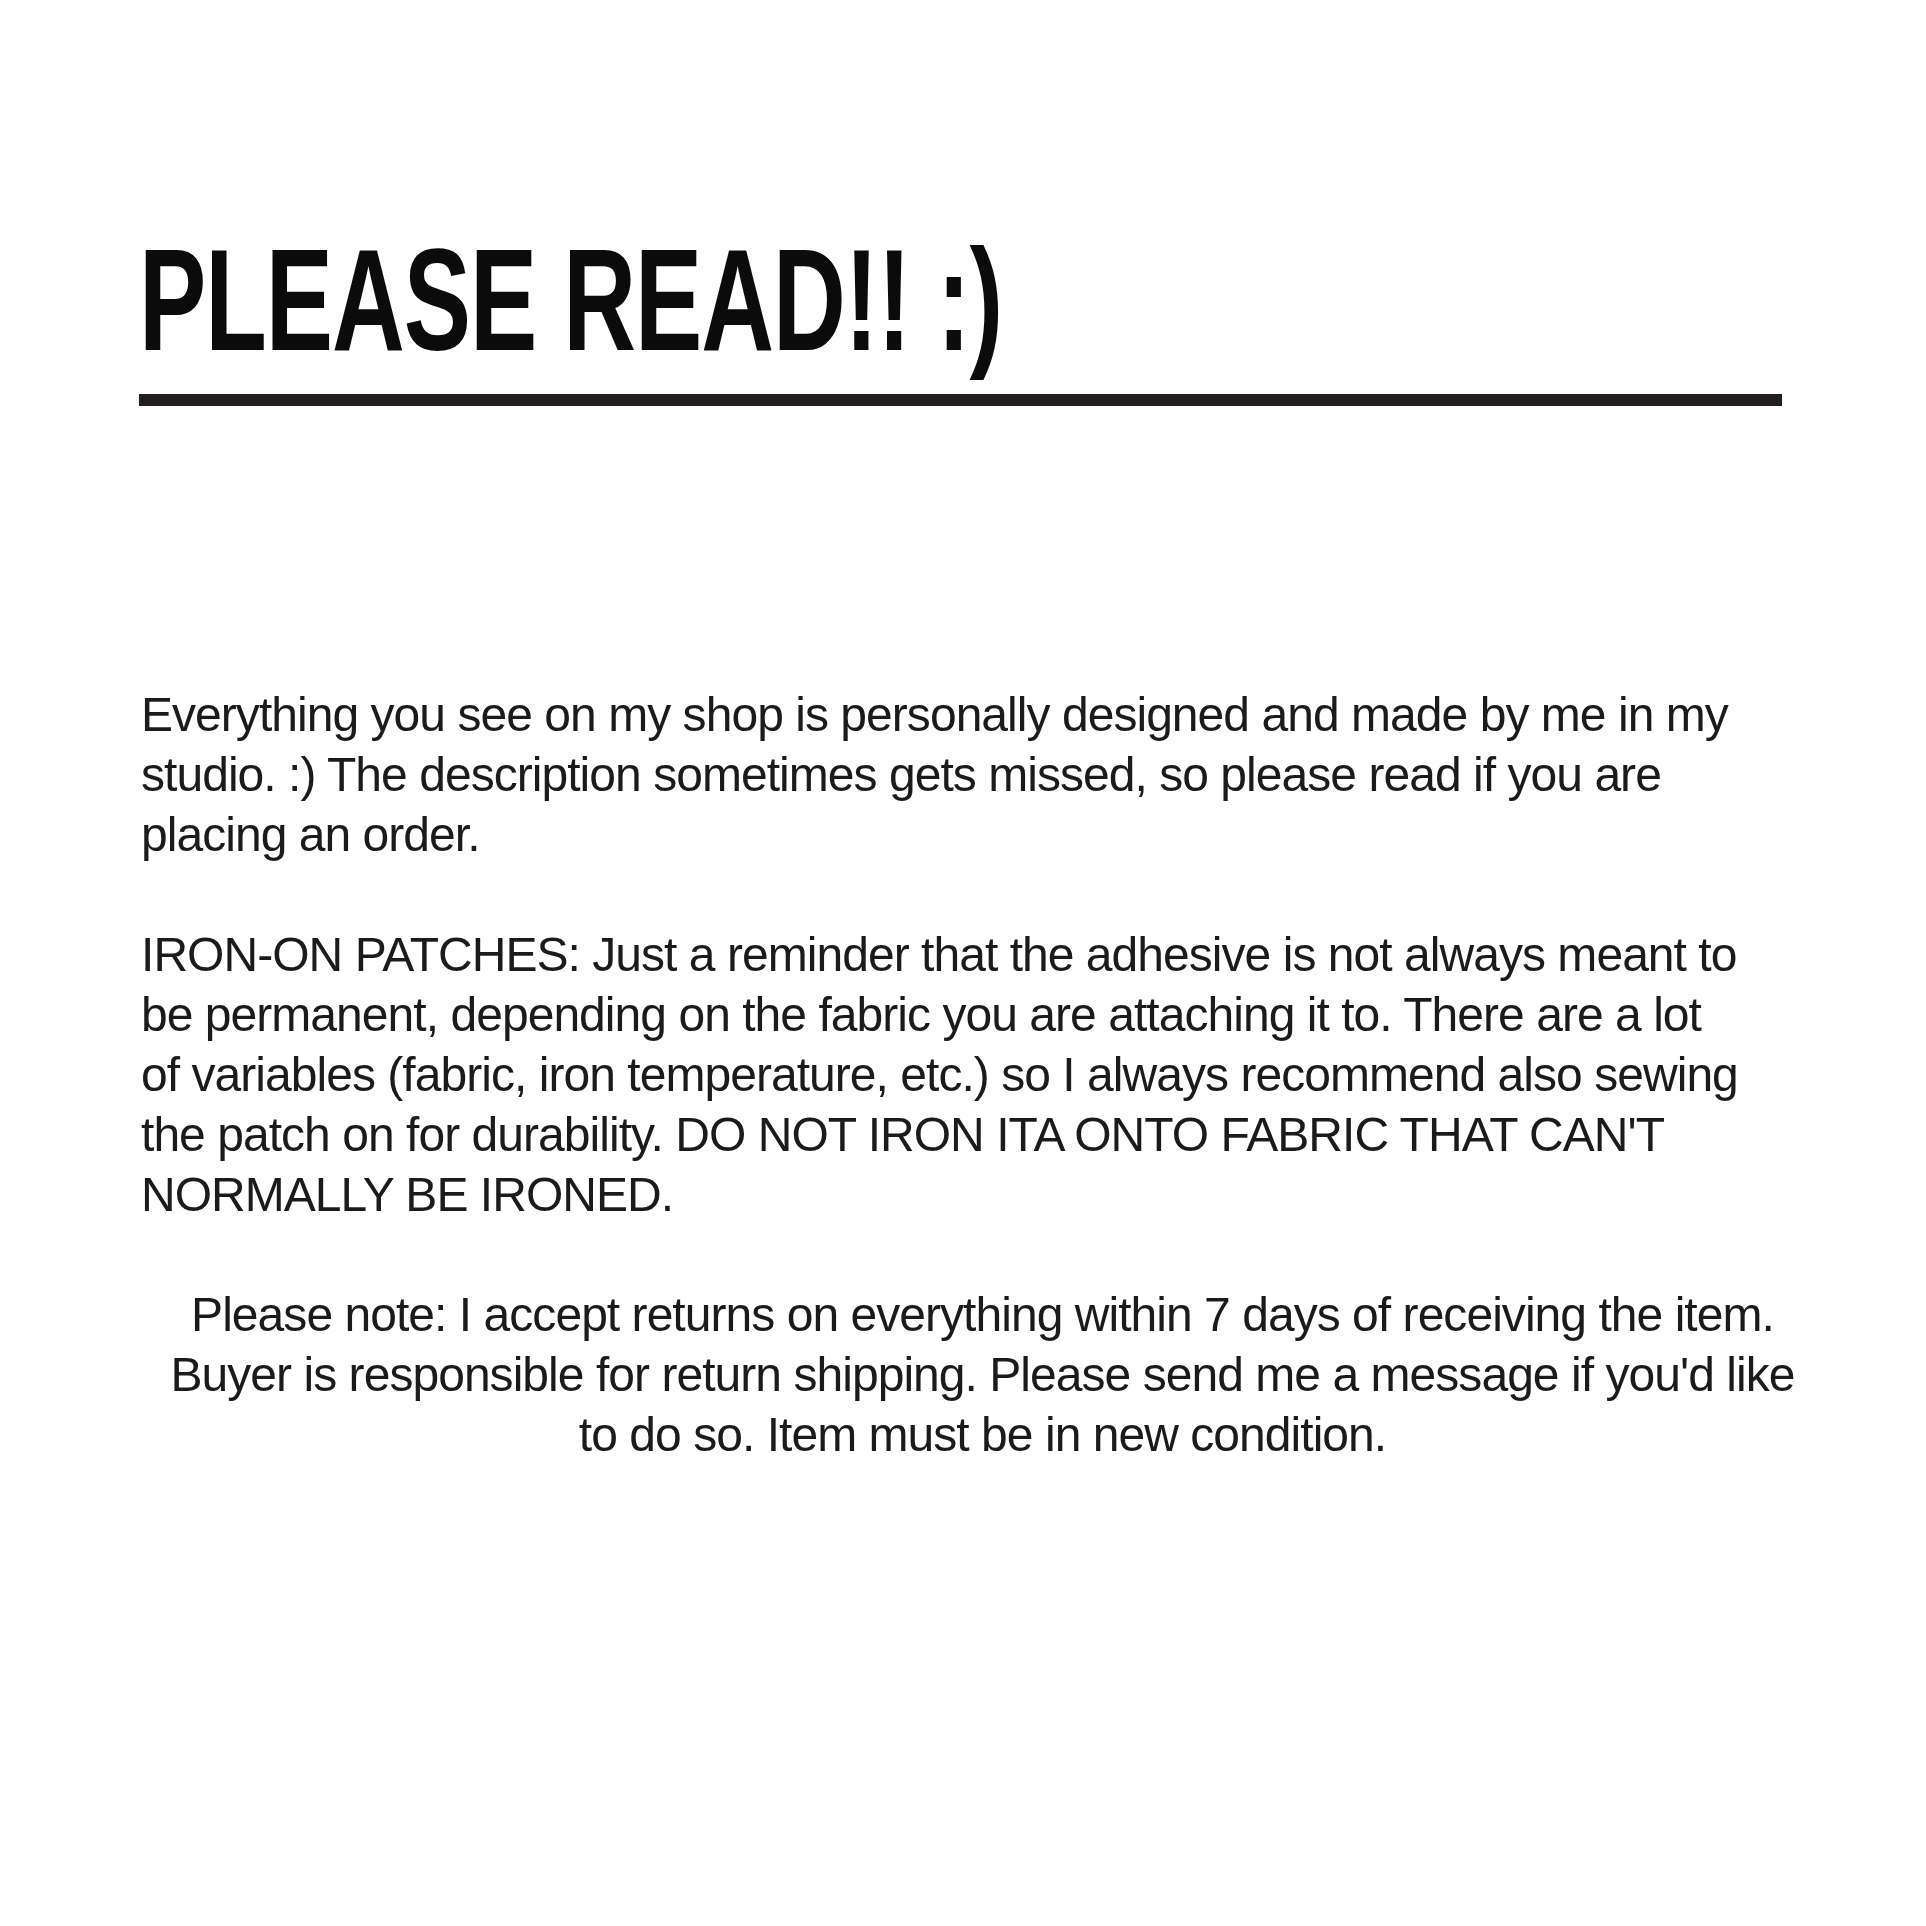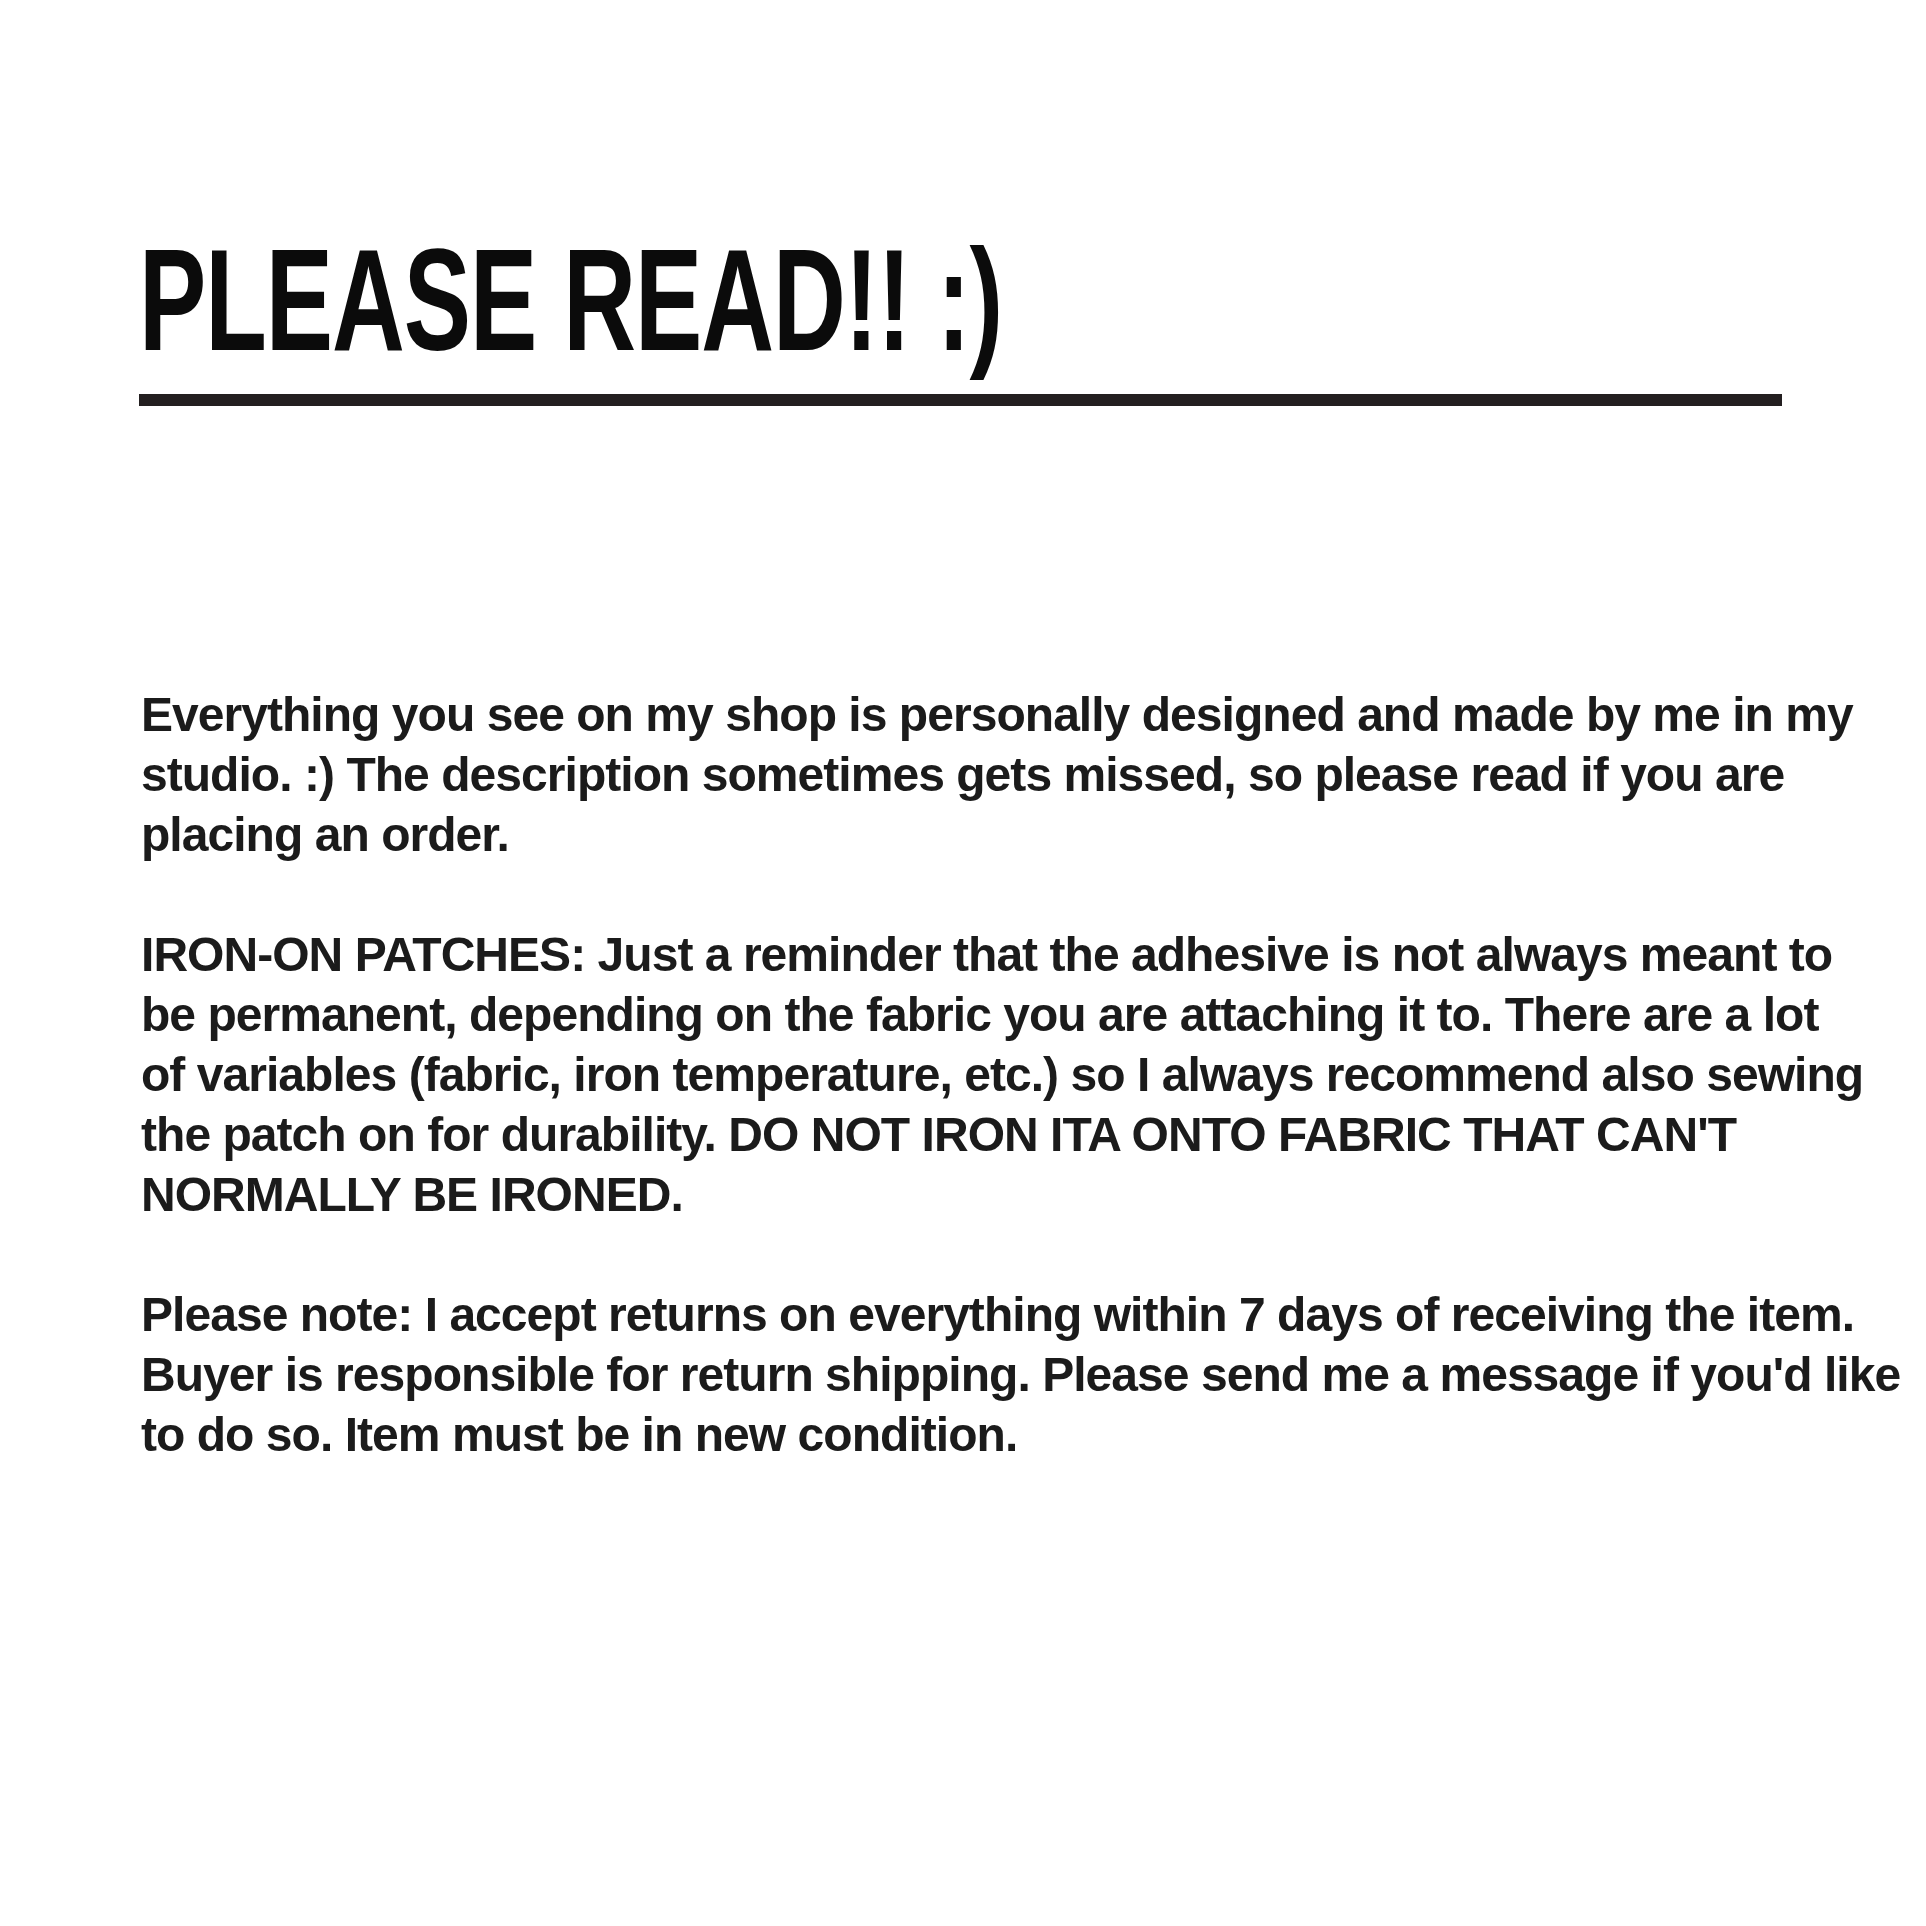--- a/index.html
+++ b/index.html
@@ -42,24 +42,24 @@
     top: 685px;
     width: 1683px;
     font-size: 48px;
     line-height: 60px;
     letter-spacing: -0.02em;
     color: var(--body_text, #1b1b1b);
   }
   .para {
     margin: 0 0 60px 0;
     white-space: pre; 
-    font-weight: bold;
   }
   .para:last-child {
     margin-bottom: 0;
+    text-align: center;
   }
 </style>
 </head>
 <body>
 
 <div class="page">
 
   <h1 class="heading">PLEASE READ!! :)</h1>
 
   <div class="rule"></div>

